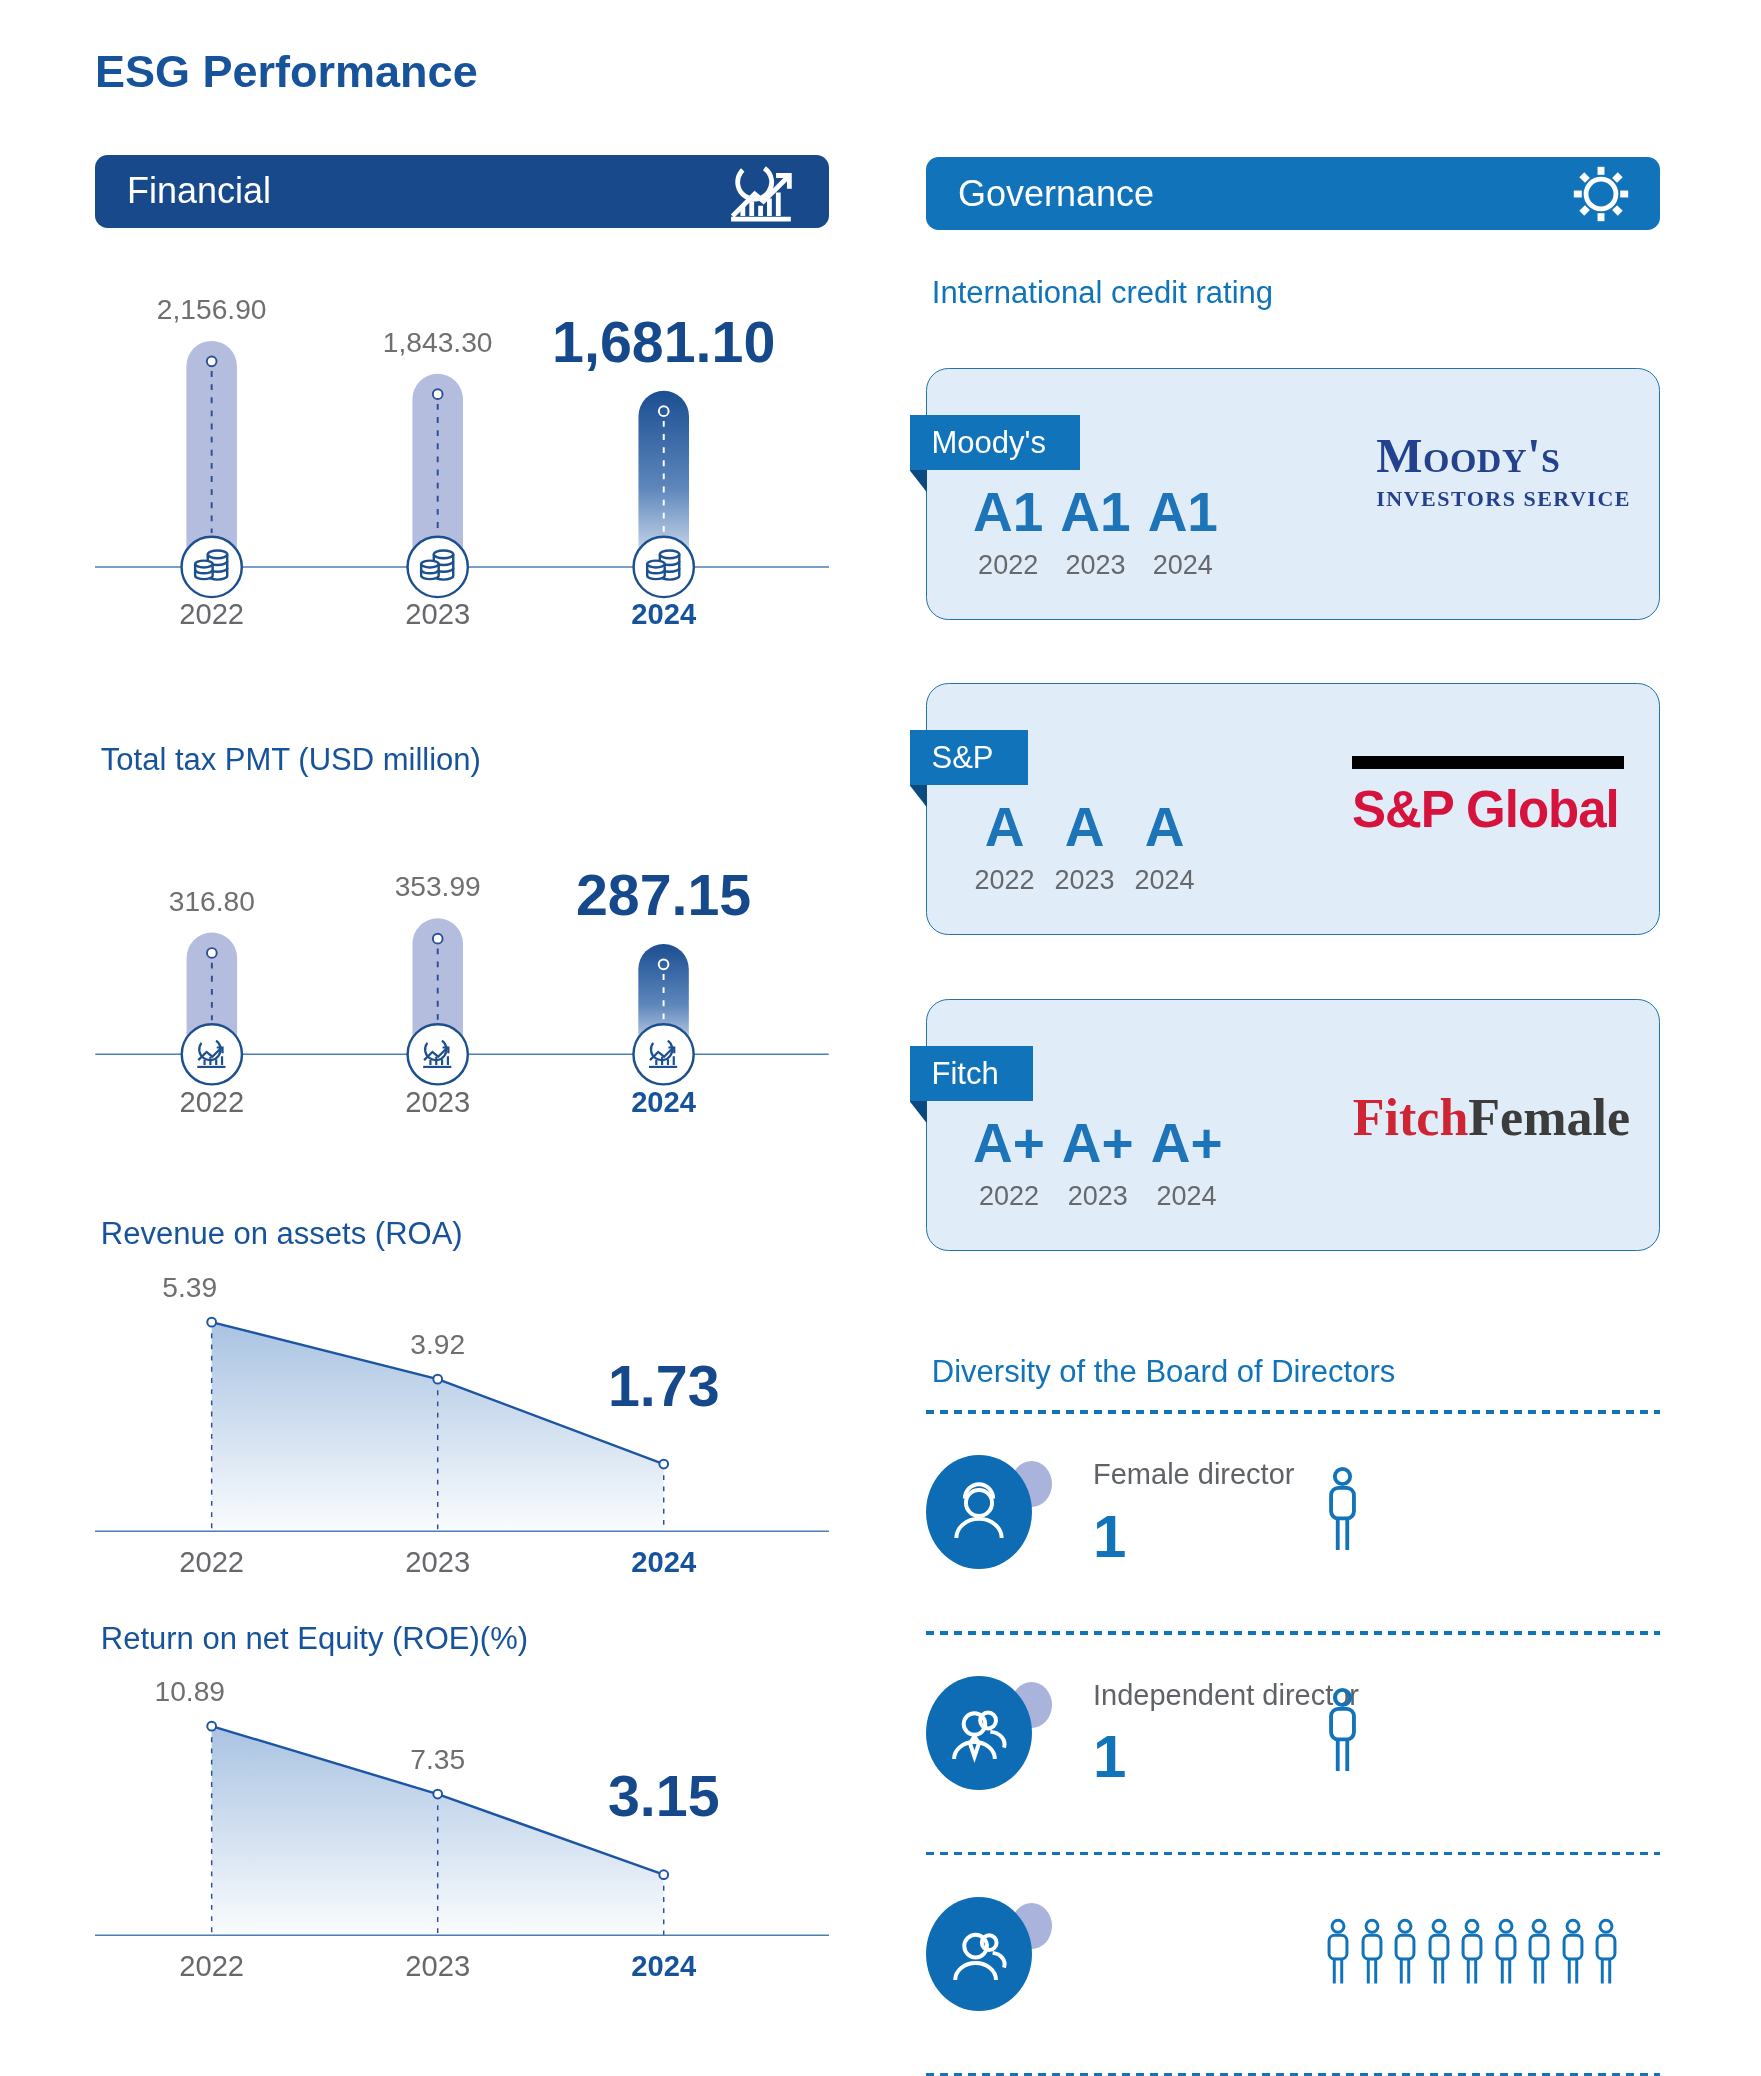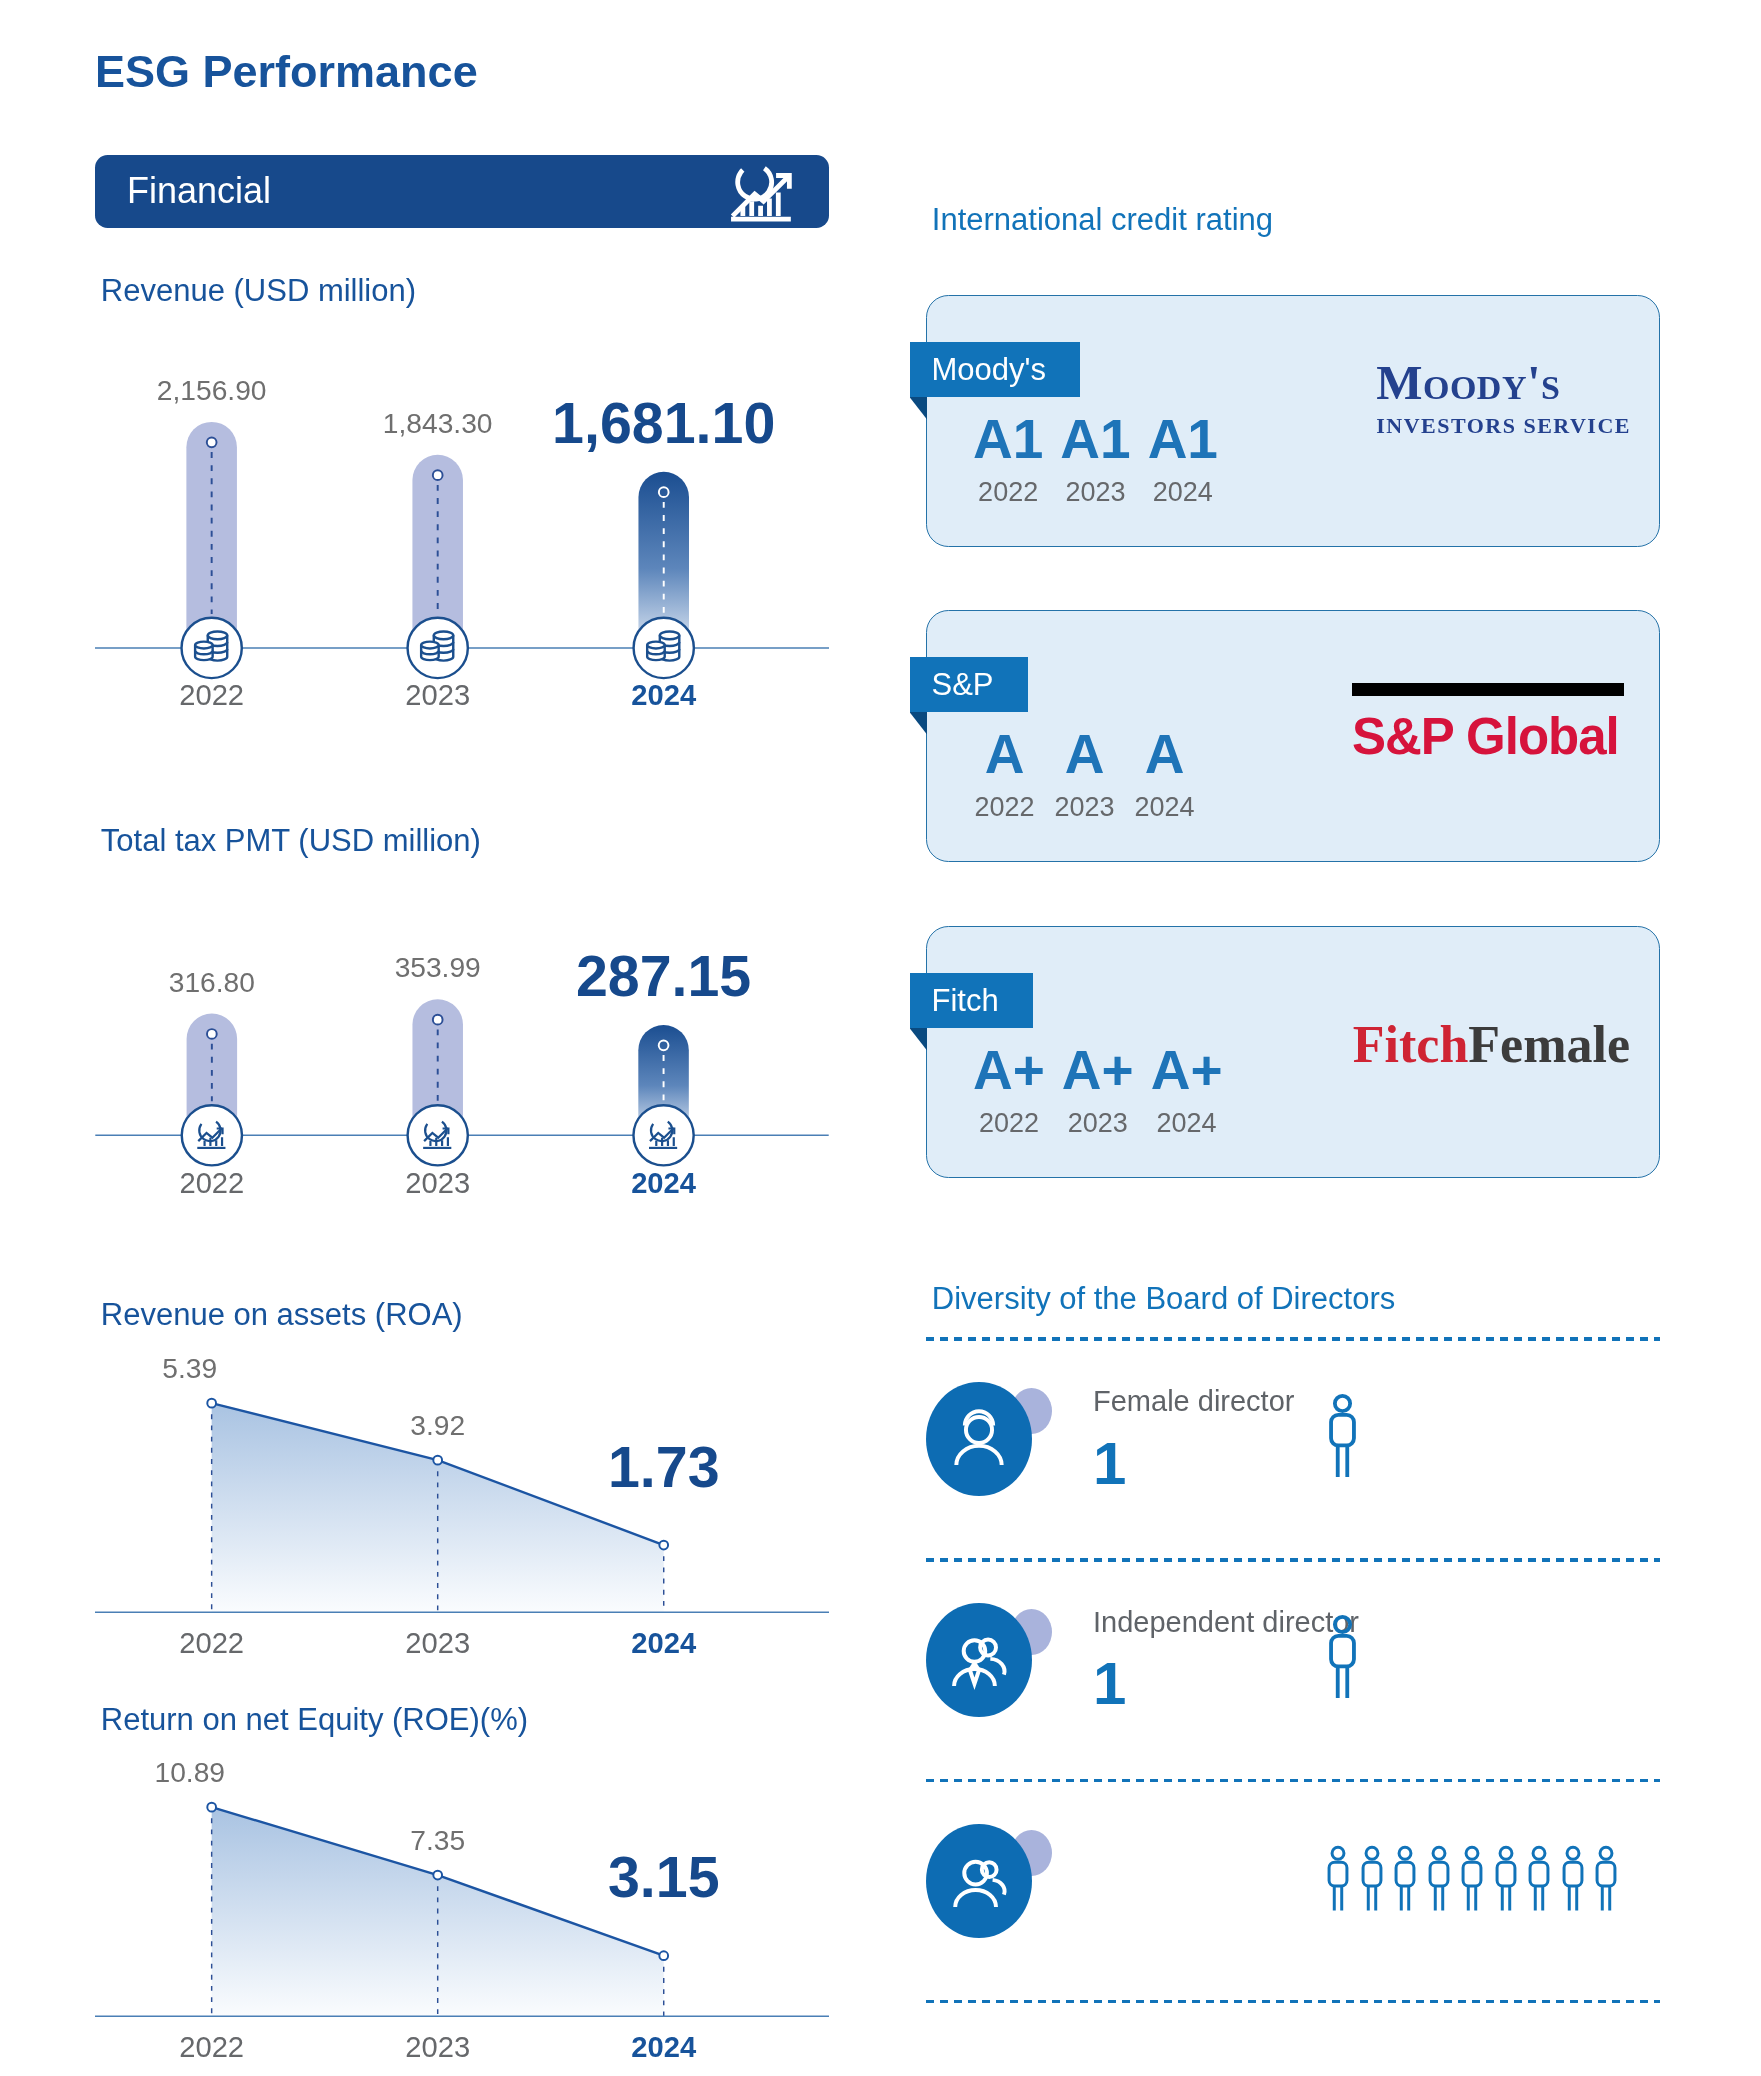--- a/index.html
+++ b/index.html
@@ -81,21 +81,20 @@
         <g stroke="#fff" stroke-width="6.5" fill="none">
           <circle cx="36" cy="30" r="23" stroke-dasharray="112 33" transform="rotate(-55 36 30)"></circle>
           <path d="M6,76 L36,46 L48,56 L82,22"></path>
           <path d="M65,21 H83 V39"></path>
           <path d="M20,76 V63 M32,76 V56 M44,76 V62 M56,76 V52 M68,76 V44"></path>
           <path d="M4,80 H85"></path>
         </g>
       </svg>
     </div>
 
-    <div class="sec-title">Revenue (USD million)</div>
     <div class="chart"><svg width="734" height="404" viewBox="0 0 1510 830">
           <defs>
             <linearGradient id="g0" x1="0" y1="0" x2="0" y2="1">
         <stop offset="0" stop-color="#1b4e91"></stop>
         <stop offset="0.55" stop-color="#5d86bb"></stop>
         <stop offset="1" stop-color="#dfe8f4"></stop>
             </linearGradient>
           </defs>
           <path d="M188,670 V257 A52,52 0 0 1 292,257 V670 Z" fill="#b5bddf"></path>
           <line x1="240" y1="267" x2="240" y2="600" stroke="#2c4f96" stroke-width="4" stroke-dasharray="12 15"></line>
@@ -254,20 +253,38 @@
           <text x="705" y="202.7796143250689" text-anchor="middle" font-size="58" fill="#6f6f6f">7.35</text>
           <text x="1170" y="300.6198347107438" text-anchor="middle" font-size="118" font-weight="bold" fill="#16498c">3.15</text>
           <text x="240" y="630" text-anchor="middle" font-size="60" fill="#66686b">2022</text>
           <text x="705" y="630" text-anchor="middle" font-size="60" fill="#66686b">2023</text>
           <text x="1170" y="630" text-anchor="middle" font-size="60" fill="#17539b" font-weight="600">2024</text>
         </svg></div>
   </div>
 
   <div class="col-right">
 
+    <div class="hdr hdr-gov">
+      <span>Governance</span>
+      <svg width="64" height="64" viewBox="-60 -60 120 120">
+        <g stroke="#fff" fill="none">
+          <circle r="28" stroke-width="9"></circle>
+          <g stroke-width="13">
+            <line x1="0" y1="-36" x2="0" y2="-51"></line>
+            <line x1="0" y1="-36" x2="0" y2="-51" transform="rotate(45)"></line>
+            <line x1="0" y1="-36" x2="0" y2="-51" transform="rotate(90)"></line>
+            <line x1="0" y1="-36" x2="0" y2="-51" transform="rotate(135)"></line>
+            <line x1="0" y1="-36" x2="0" y2="-51" transform="rotate(180)"></line>
+            <line x1="0" y1="-36" x2="0" y2="-51" transform="rotate(225)"></line>
+            <line x1="0" y1="-36" x2="0" y2="-51" transform="rotate(270)"></line>
+            <line x1="0" y1="-36" x2="0" y2="-51" transform="rotate(315)"></line>
+          </g>
+        </g>
+      </svg>
+    </div>
 
     <div class="sec-title blue">International credit rating</div>
 
     <div class="agency-card card-1">
       <div class="agency-tab">Moody's</div>
       <div class="ratings">
           <div class="rcol">
        <div class="rgrade">A1</div>
        <div class="ryear">2022</div>
      </div>

